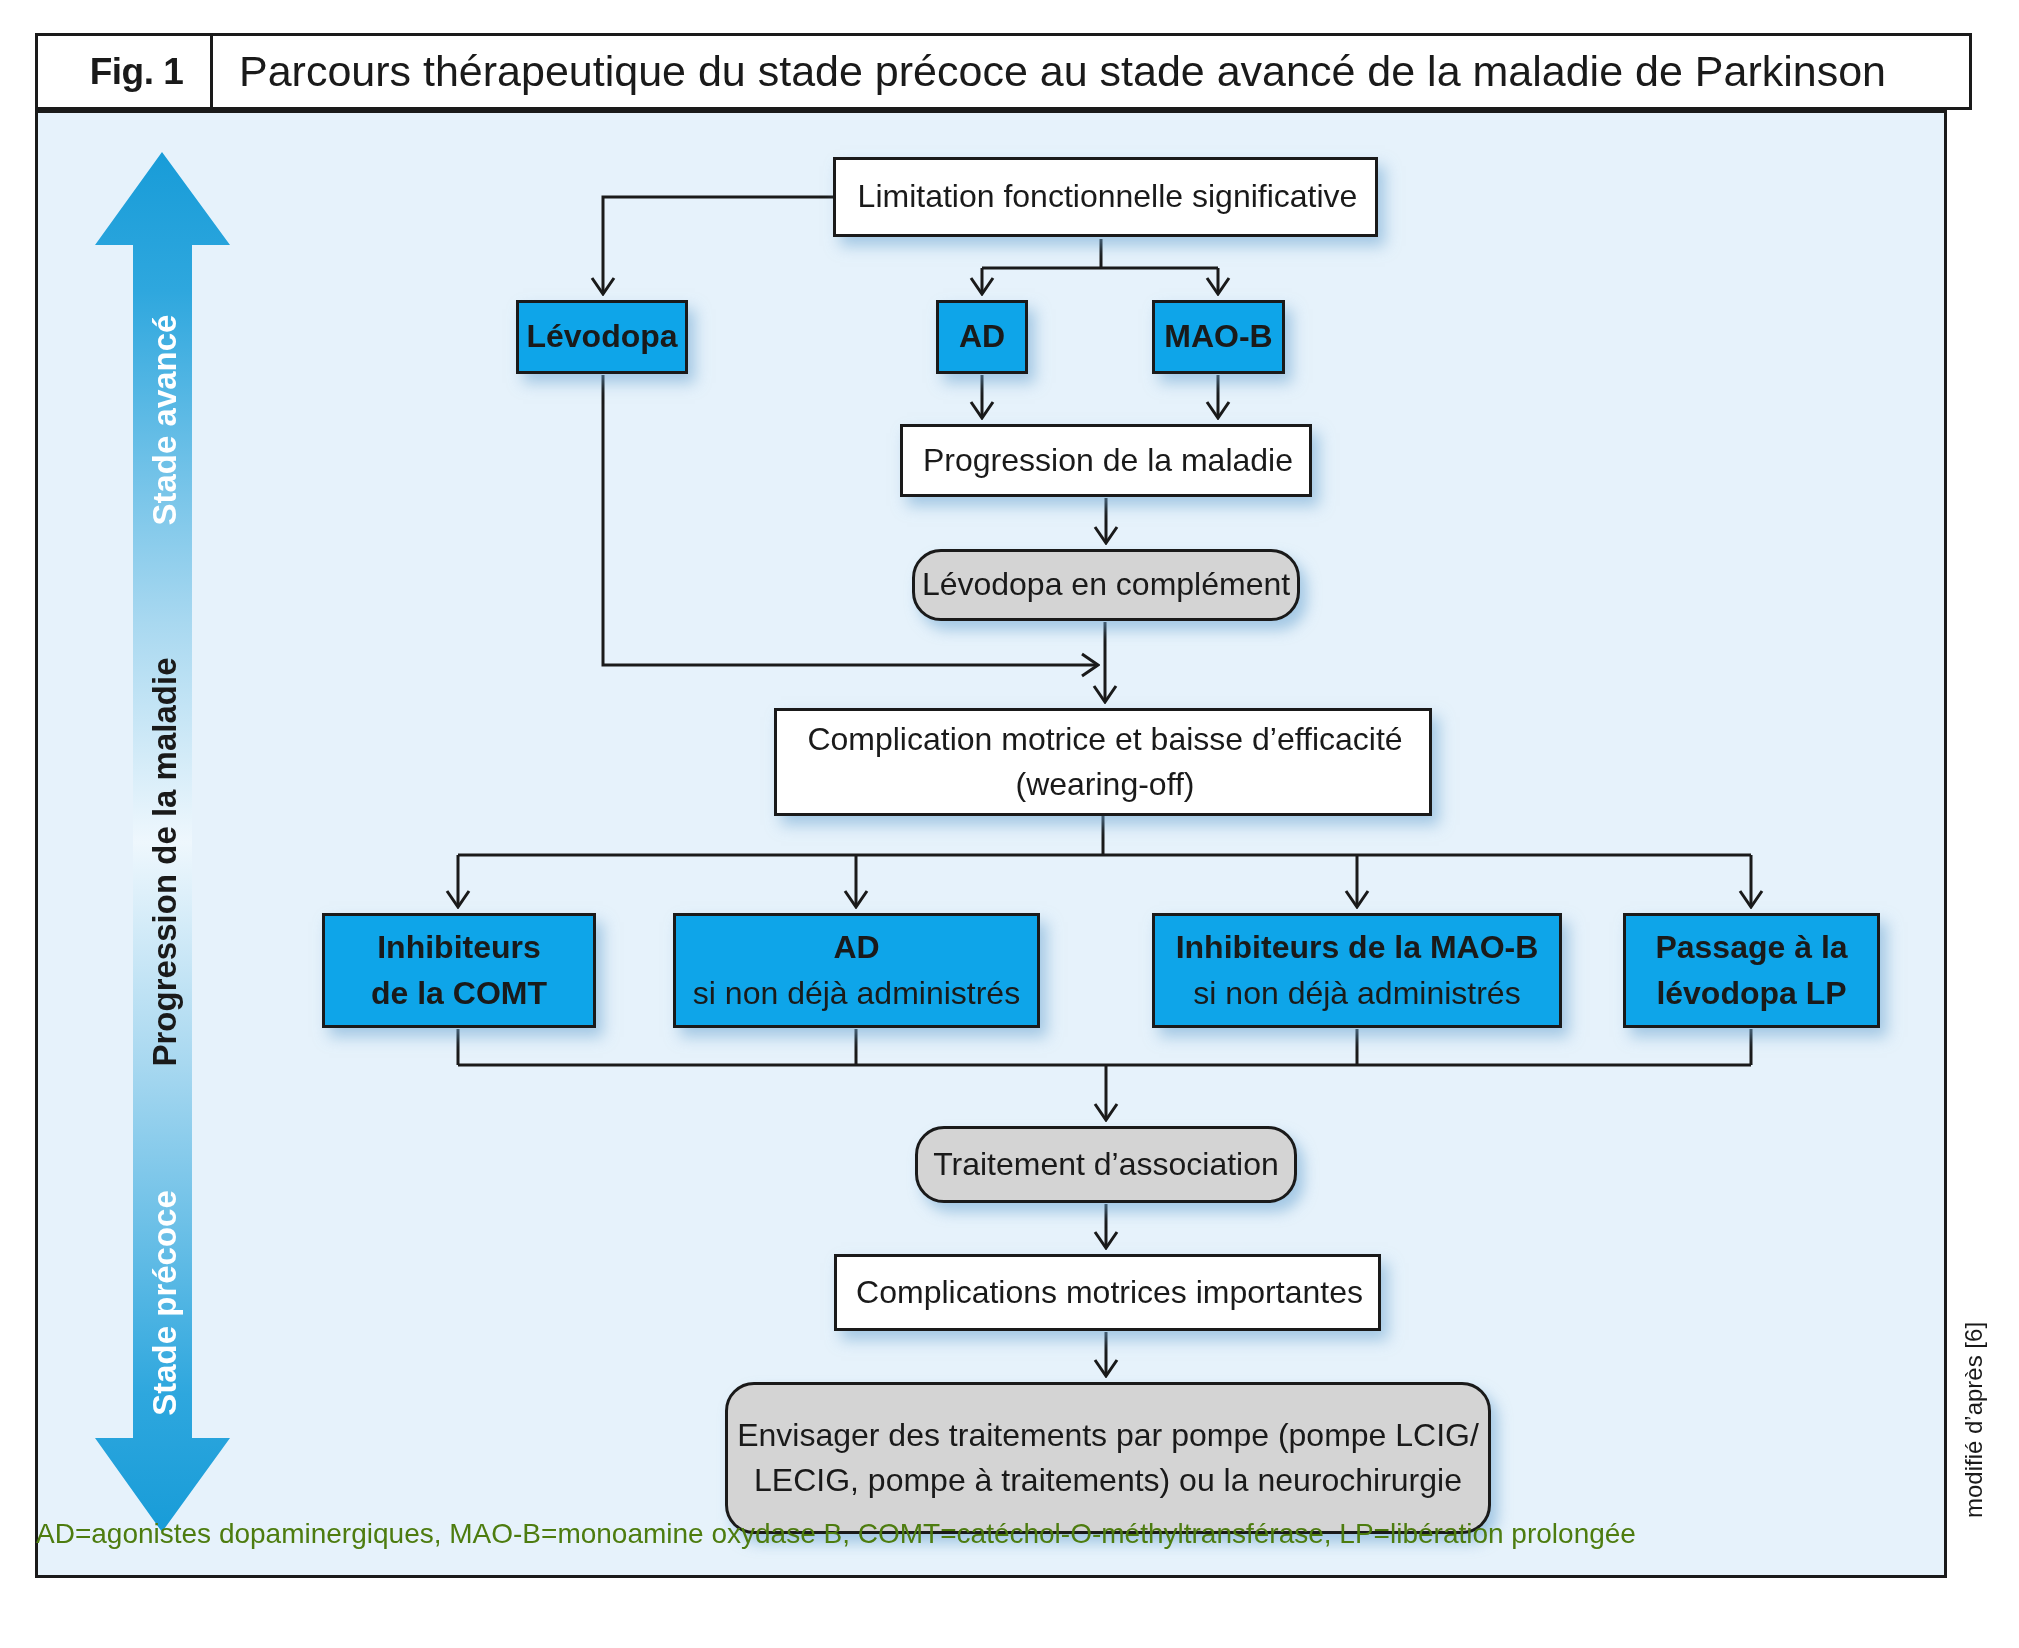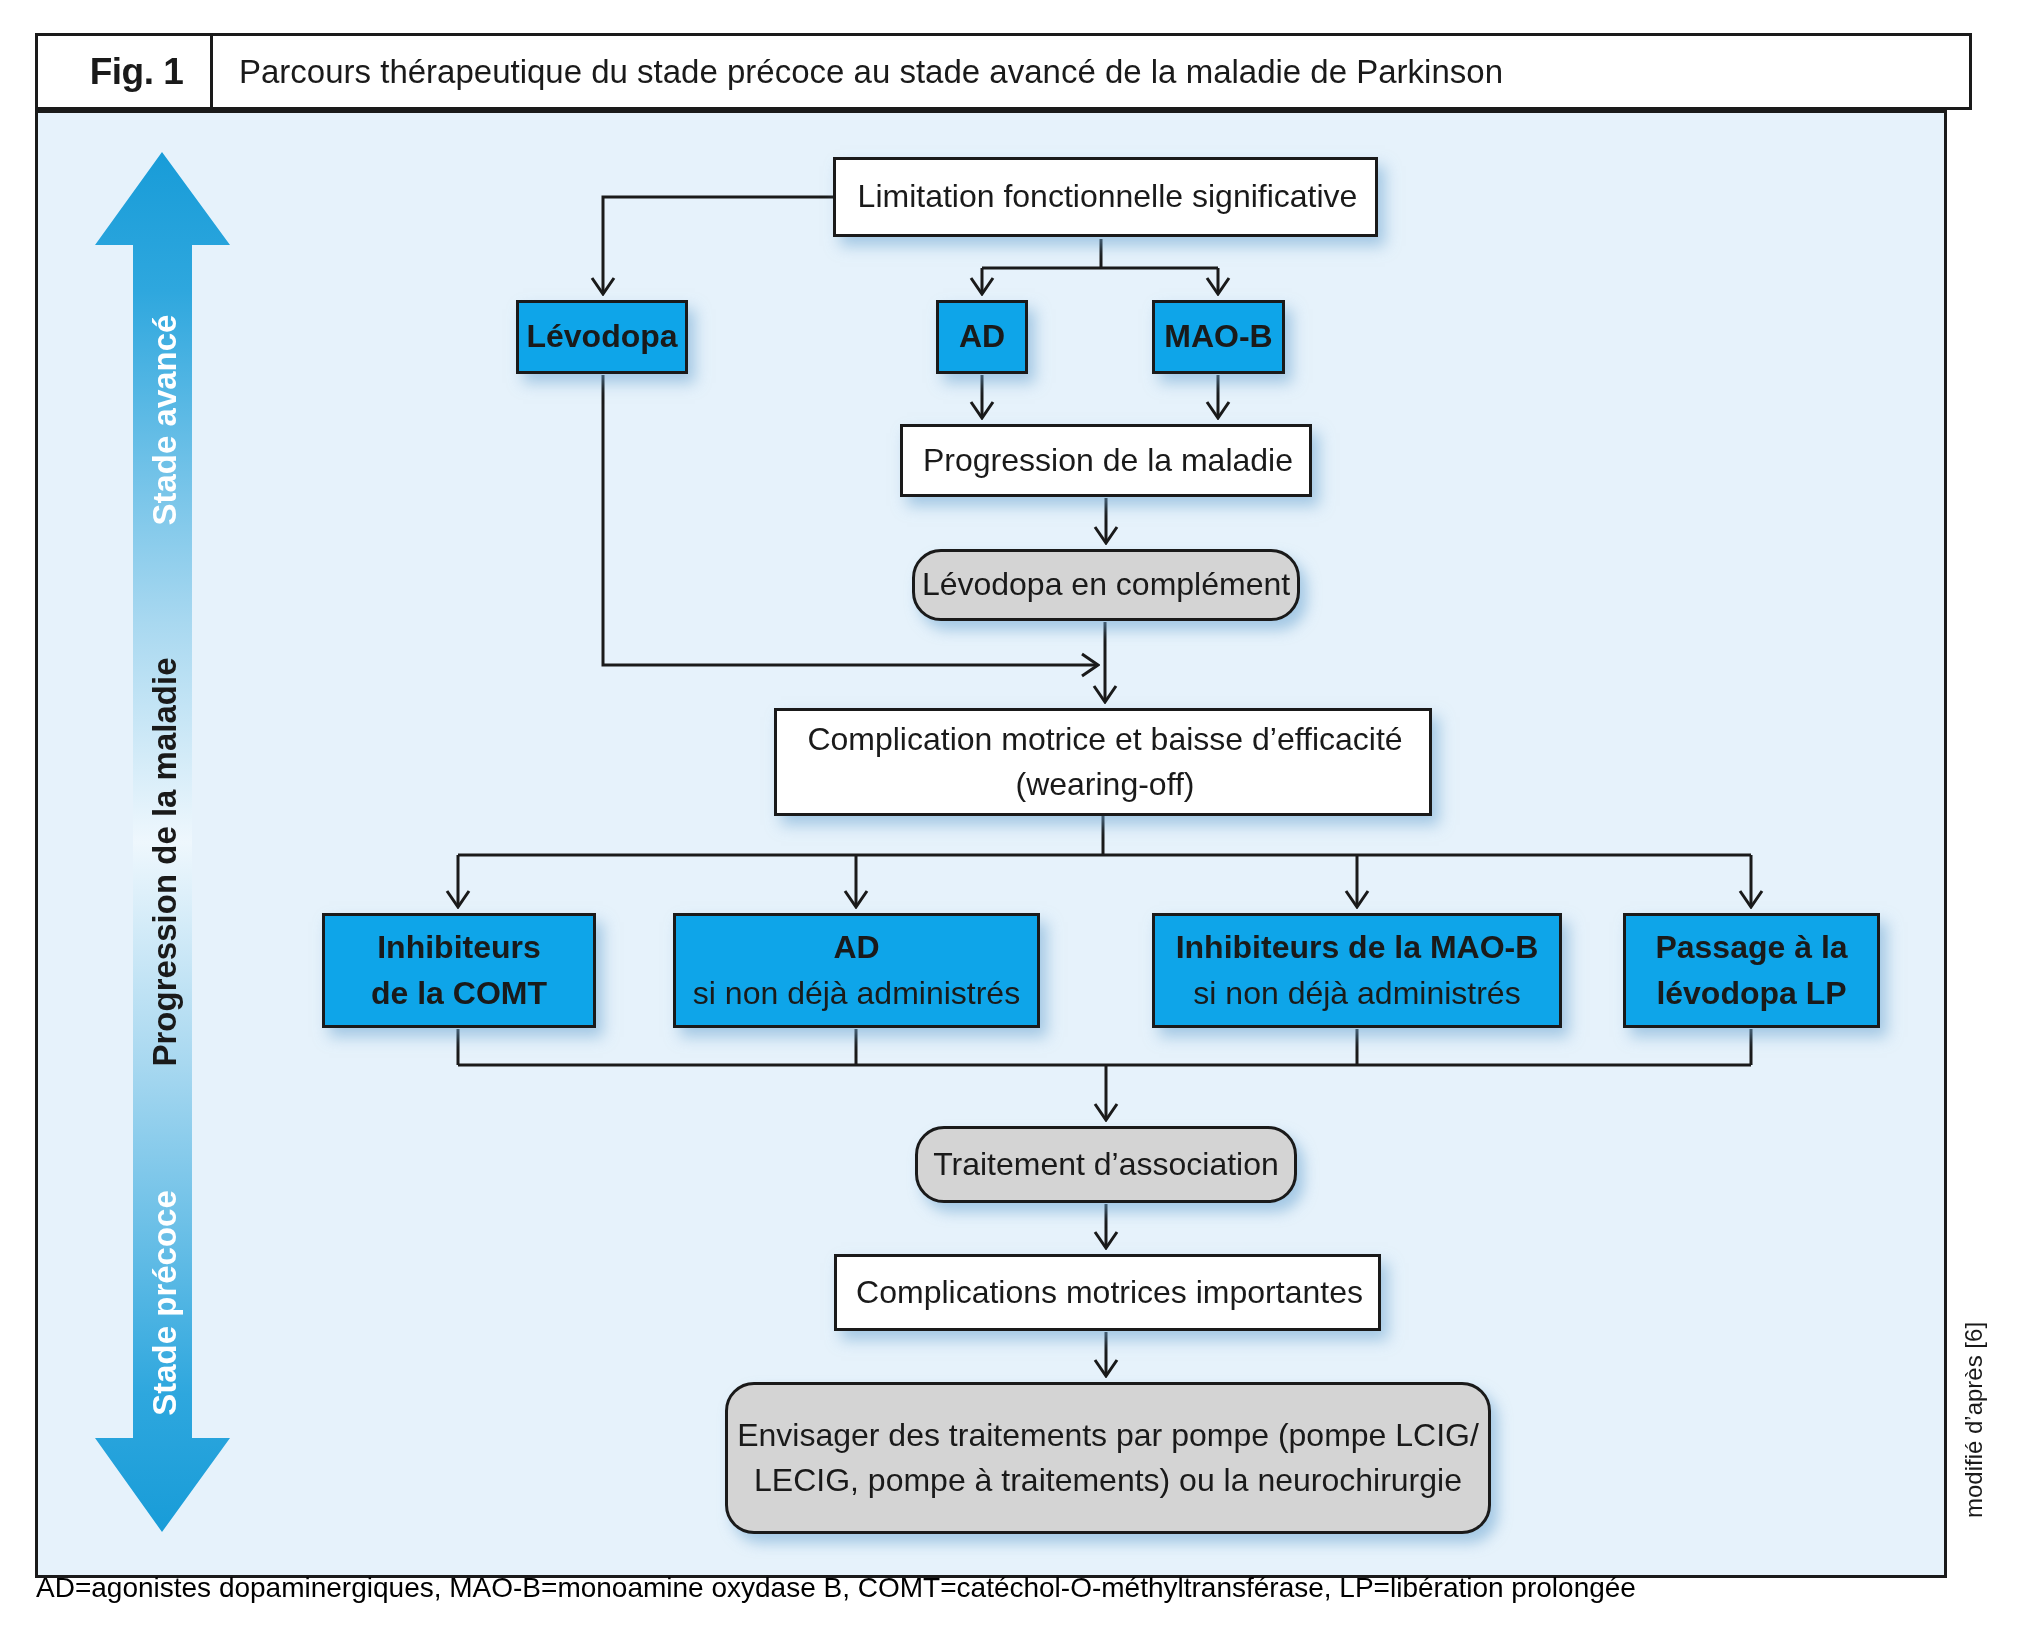--- a/index.html
+++ b/index.html
@@ -10,21 +10,21 @@
   
   .titlebar{
     position:absolute;left:35px;top:33px;width:1906px;height:71px;
     background:#ffffff;border:3px solid #1a1a1a;display:flex;align-items:stretch;padding-left:25px;
   }
   .fig-label{
     width:147px;border-right:3px solid #1a1a1a;display:flex;align-items:center;justify-content:center;
     font-weight:bold;font-size:37px;letter-spacing:-0.5px;
   }
   .fig-title{
-    flex:1;display:flex;align-items:center;padding-left:26px;font-size:33px;
+    flex:1;display:flex;align-items:center;padding-left:26px;font-size:43px;
   }
   
   .frame{
     position:absolute;left:35px;top:110px;width:1906px;height:1462px;
     background:#e6f2fb;border:3px solid #1a1a1a;
   }
   svg.layer{position:absolute;left:0;top:0;pointer-events:none;}
   
   .node{
     position:absolute;display:flex;flex-direction:column;align-items:center;justify-content:center;
@@ -41,21 +41,21 @@
     transform:translate(-50%,-50%) rotate(-90deg);
   }
   .stage-white{color:#ffffff;}
   .stage-black{color:#1a1a1a;}
   .source-note{
     position:absolute;white-space:nowrap;font-size:24px;color:#1a1a1a;
     transform:translate(-50%,-50%) rotate(-90deg);
   }
   
   .footnote{
-    position:absolute;left:36px;top:1572px;font-size:28px;color:#000000;
+    position:absolute;left:36px;top:1518px;font-size:28px;color:#4d7c0f;
   }
 </style>
 </head>
 <body>
 
 <div id="root">
 
   <div class="titlebar">
     <div class="fig-label">Fig. 1</div>
     <div class="fig-title">Parcours thérapeutique du stade précoce au stade avancé de la maladie de Parkinson</div>

